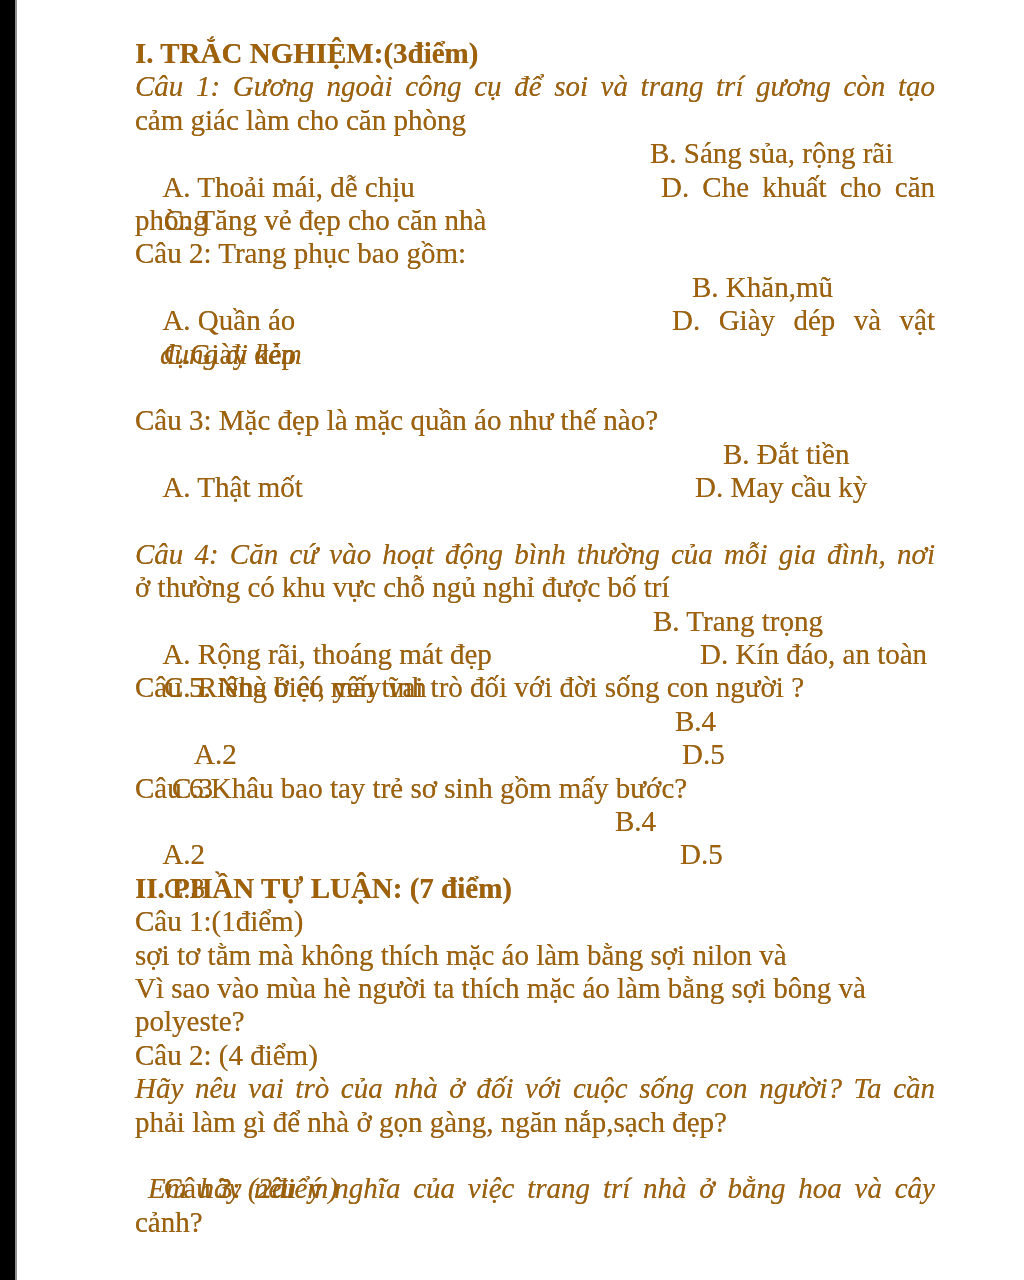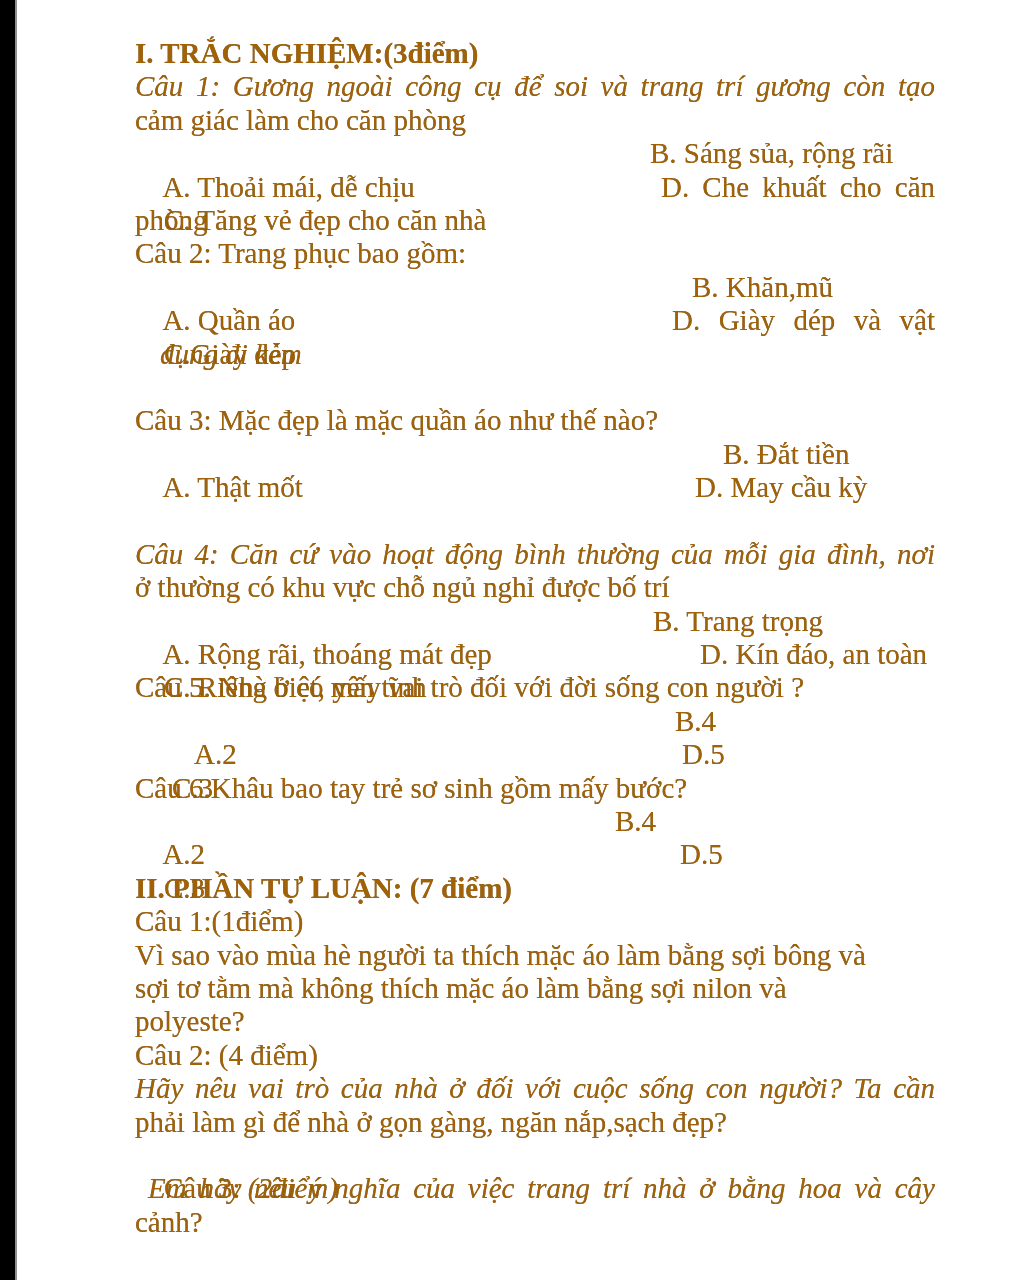--- a/index.html
+++ b/index.html
@@ -103,22 +103,22 @@
     <span class="c2" style="left:480px">B.4</span>
   </div>
   <div class="line">
     <span>C.3</span>
     <span class="c2" style="left:545px">D.5</span>
   </div>
 
   <div class="line b">II. PHẦN TỰ LUẬN: (7 điểm)</div>
 
   <div class="line">Câu 1:(1điểm)</div>
+  <div class="line">sợi tơ tằm mà không thích mặc áo làm bằng sợi nilon và</div>
   <div class="line">Vì sao vào mùa hè người ta thích mặc áo làm bằng sợi bông và</div>
-  <div class="line">sợi tơ tằm mà không thích mặc áo làm bằng sợi nilon và</div>
   <div class="line">polyeste?</div>
 
   <div class="line">Câu 2: (4 điểm)</div>
   <div class="line just">Hãy nêu vai trò của nhà ở đối với cuộc sống con người? Ta cần</div>
   <div class="line">phải làm gì để nhà ở gọn gàng, ngăn nắp,sạch đẹp?</div>
 
   <div class="line">
     <span>Câu 3: </span><span class="it">(2điểm)</span>
   </div>
   <div class="line just ind13">Em hãy nêu ý nghĩa của việc trang trí nhà ở bằng hoa và cây</div>

